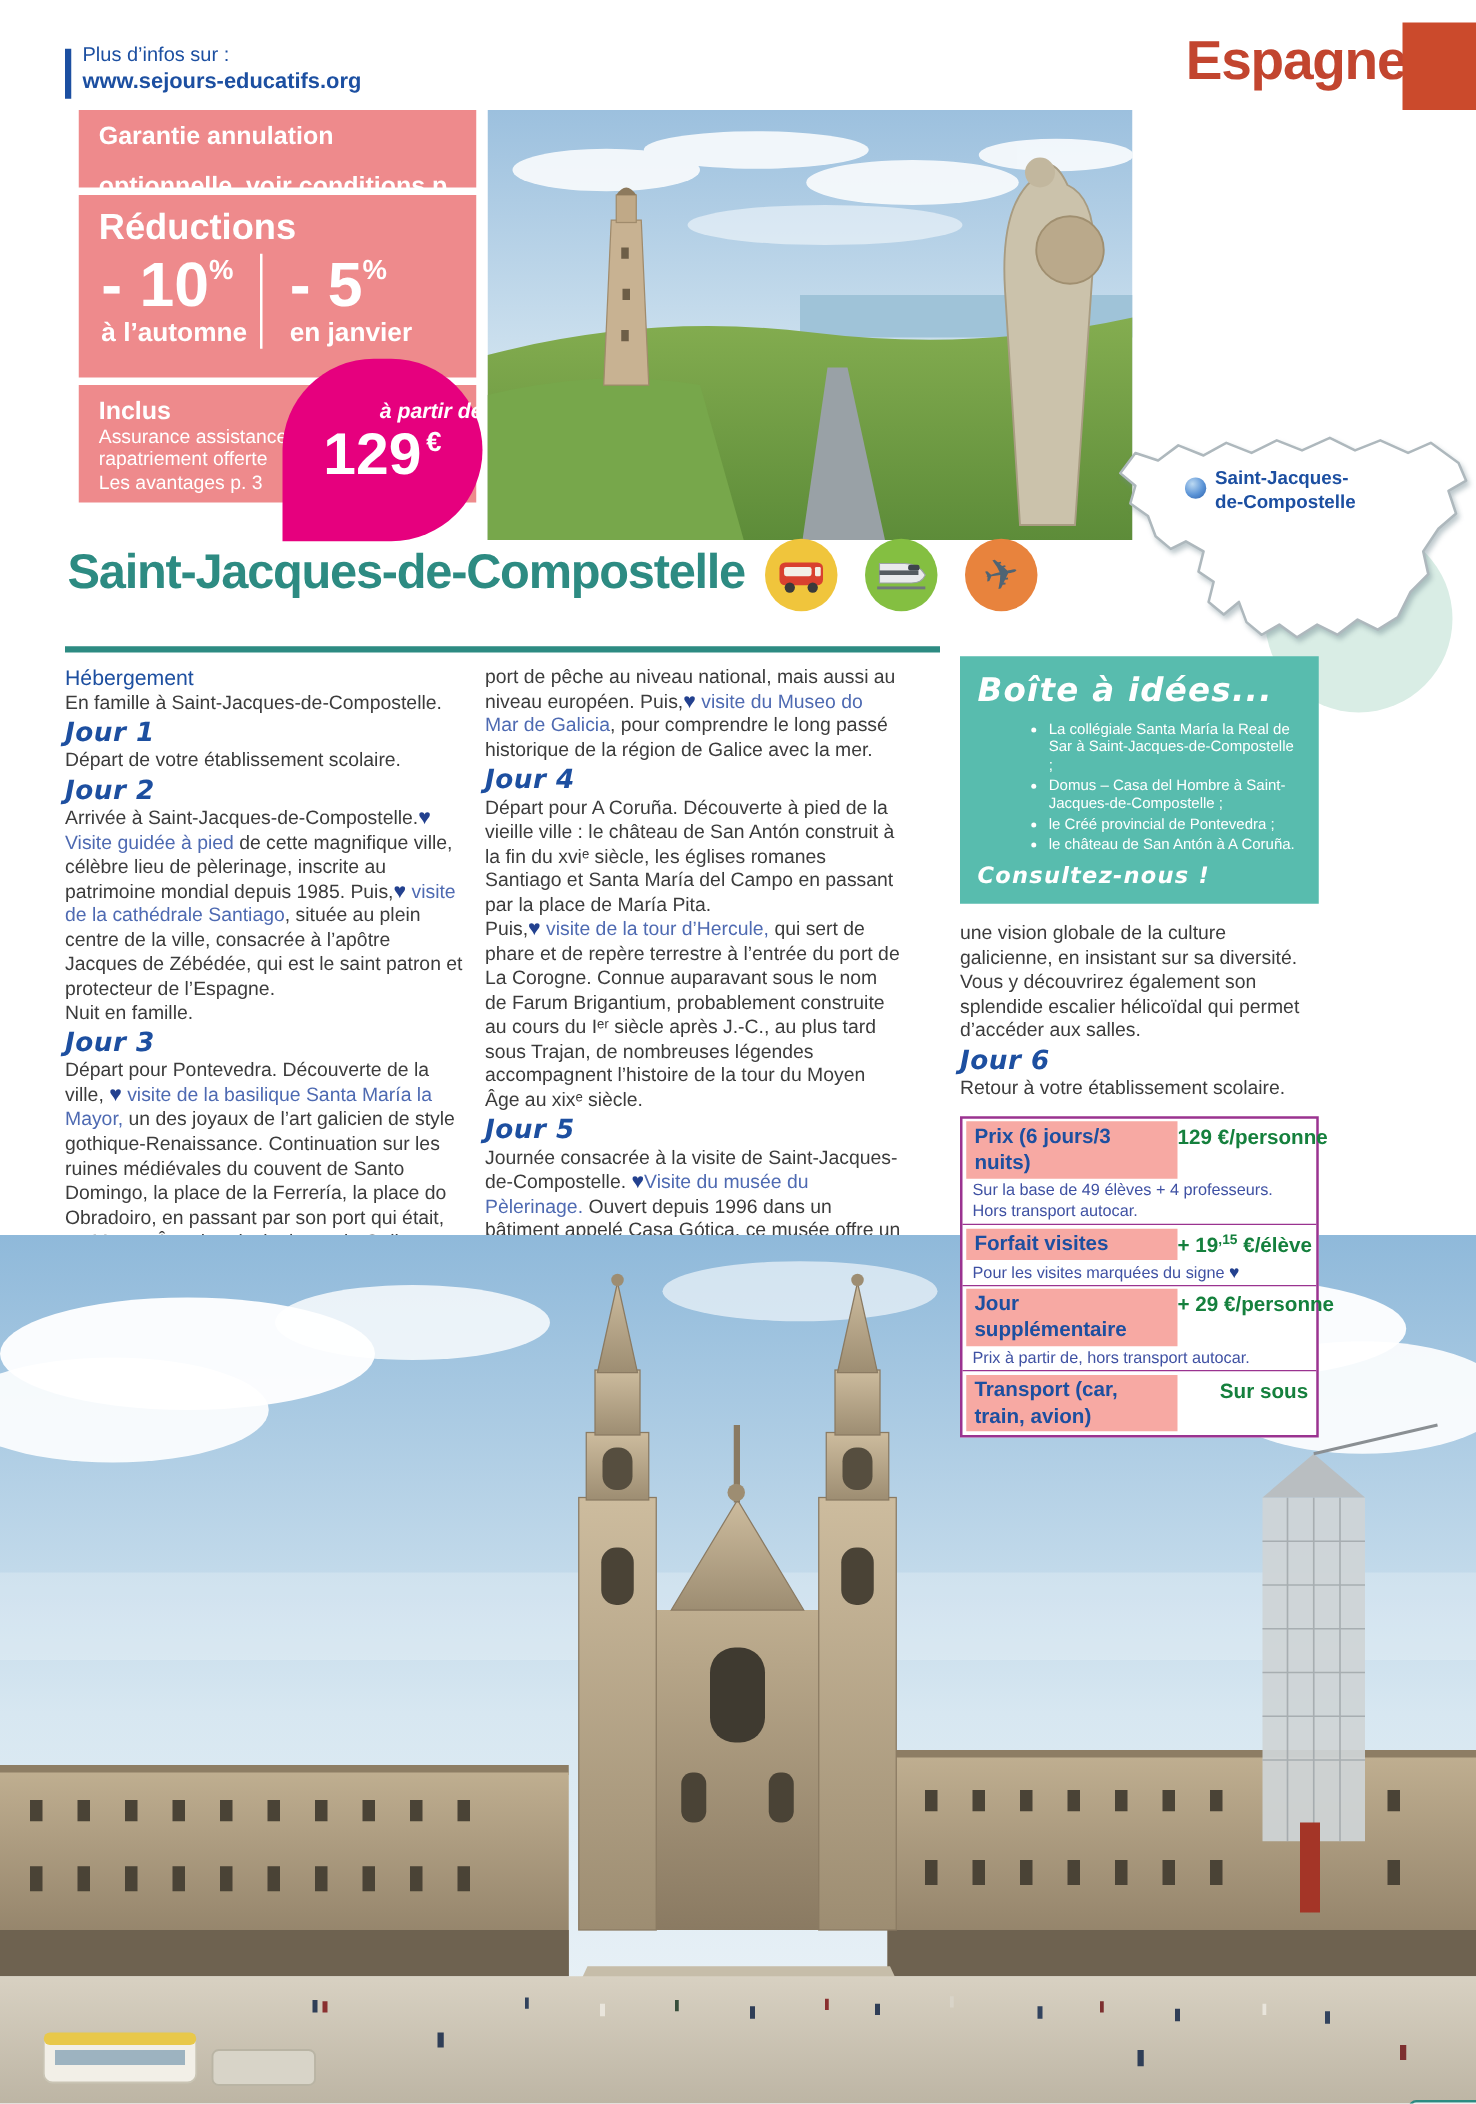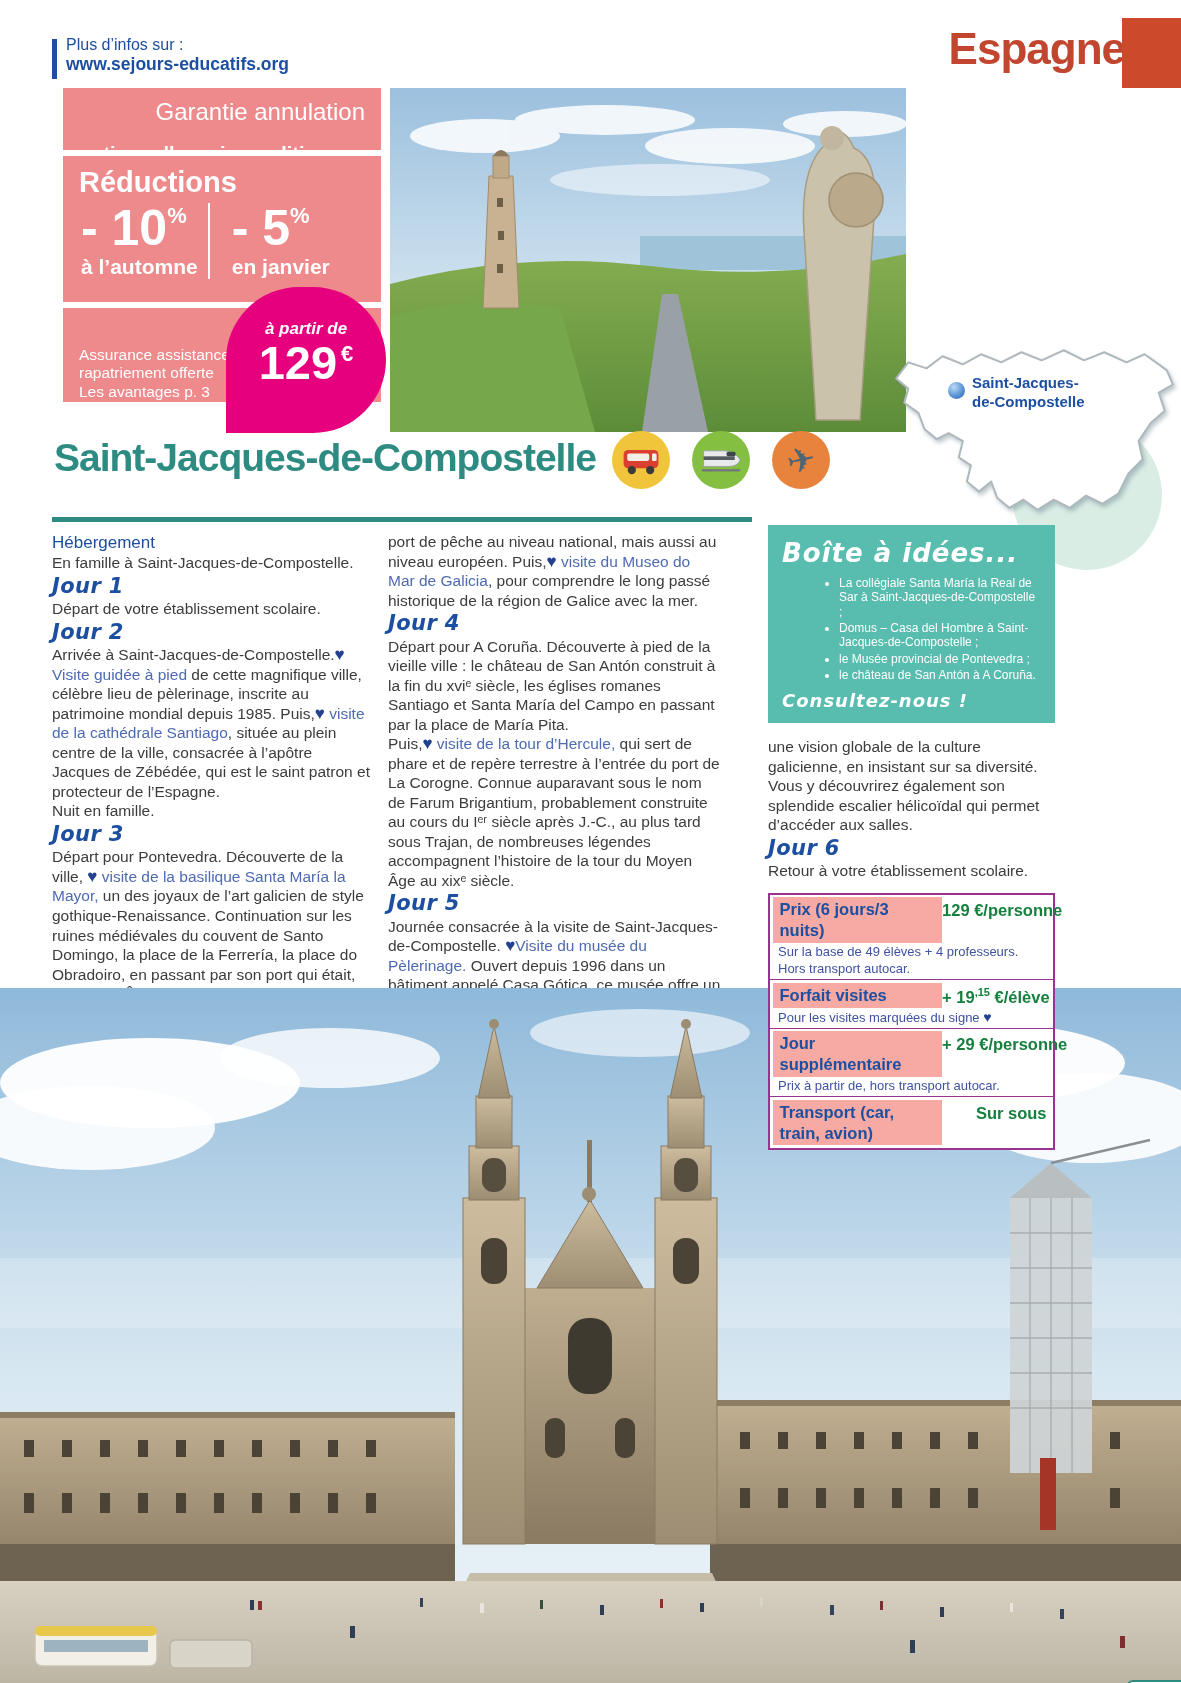--- a/index.html
+++ b/index.html
@@ -12,35 +12,35 @@
   #hdr-txt{left:66px;top:36px;color:#1c4fa1;}
   #hdr-line1{font-size:16px;}
   #hdr-line2{font-size:17.5px;font-weight:bold;text-align:right;}
   #espagne{left:835px;top:24px;width:290px;text-align:right;color:#c2452f;
            font-size:44px;font-weight:bold;letter-spacing:-1px;}
   #corner-tab{left:1122px;top:18px;width:59px;height:70px;background:#cb4a2c;}
 
   
   .promo{background:#ee8a8c;color:#fff;left:63px;width:318px;box-sizing:border-box;padding:10px 16px;}
   #promo-garantie{top:88px;height:62px;}
-  .promo-title{font-size:24px;font-weight:normal;text-align:right;}
+  .promo-title{font-size:20px;font-weight:bold;}
   .promo-sub{font-size:20px;font-weight:bold;margin-top:17px;}
   #promo-reduc{top:156px;height:146px;}
   #reduc-title{font-size:29px;font-weight:bold;}
   #reduc-cells{display:flex;margin-top:4px;}
   .reduc-cell{padding:0 10px 0 2px;}
   .reduc-cell + .reduc-cell{border-left:2px solid #ffffff;padding-left:22px;}
   .reduc-val{font-size:50px;font-weight:bold;line-height:1;}
   .reduc-pct{font-size:22px;font-weight:bold;vertical-align:22px;}
   .reduc-lab{font-size:21px;font-weight:bold;margin-top:2px;}
   #promo-inclus{top:308px;height:94px;}
   .inclus-line{font-size:15.5px;line-height:1.18;}
   #price-blob{left:226px;top:287px;width:160px;height:146px;background:#e6007e;
               border-radius:80px 80px 80px 0;z-index:6;color:#fff;text-align:center;}
-  #blob-prefix{font-size:17px;font-style:italic;font-weight:bold;margin-top:32px;}
+  #blob-prefix{font-size:17px;font-style:italic;font-weight:bold;margin-top:32px;text-align:right;}
   #blob-amount{font-size:47px;font-weight:bold;line-height:1;}
   #blob-cur{font-size:22px;font-weight:bold;vertical-align:18px;margin-left:4px;}
 
   
   #hero{left:390px;top:88px;width:516px;height:344px;}
 
   
   #map-circle{left:1012px;top:420px;width:150px;height:150px;border-radius:50%;
               background:#d9ede5;z-index:1;}
   #map-svg{left:878px;top:326px;z-index:4;}
@@ -240,21 +240,21 @@
     <p class="para"><span class="seg-p">Journée consacrée à la visite de Saint-Jacques-de-Compostelle. </span><span class="seg-h">♥</span><span class="seg-l">Visite du musée du Pèlerinage.</span><span class="seg-p"> Ouvert depuis 1996 dans un bâtiment appelé Casa Gótica, ce musée offre un parcours sur le thème du pèlerinage et du culte à saint Jacques, depuis ses origines jusqu’à nos jours, à travers une exposition répartie sur 8 salles.</span></p>
     <p class="para"><span class="seg-h">♥</span><span class="seg-l">Visite du musée du Peuple galicien.</span><span class="seg-p"> Créé en 1976, il donne</span></p>
   </div>
 
   <div class="abs col" id="col3">
     <div id="ideas">
       <p id="ideas-title">Boîte à idées...</p>
       <ul>
         <li>La collégiale Santa María la Real de Sar à Saint-Jacques-de-Compostelle ;</li>
         <li>Domus – Casa del Hombre à Saint-Jacques-de-Compostelle ;</li>
-        <li>le Musée provincial de Pontevedra ;</li>
+        <li>le Créé provincial de Pontevedra ;</li>
         <li>le château de San Antón à A Coruña.</li>
       </ul>
       <div id="ideas-footer">Consultez-nous !</div>
     </div>
     <p class="para cont"><span class="seg-p">une vision globale de la culture galicienne, en insistant sur sa diversité. Vous y découvrirez également son splendide escalier hélicoïdal qui permet d’accéder aux salles.</span></p>
     <p class="day-title para">Jour 6</p>
     <p class="para"><span class="seg-p">Retour à votre établissement scolaire.</span></p>
 
     <div id="price-table">
       <div class="pt-row">

